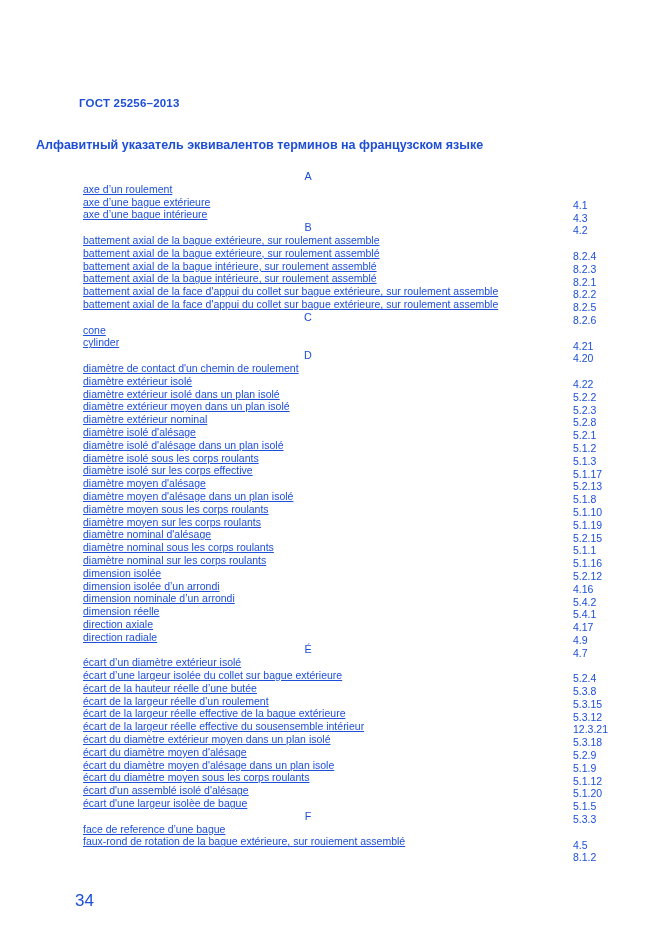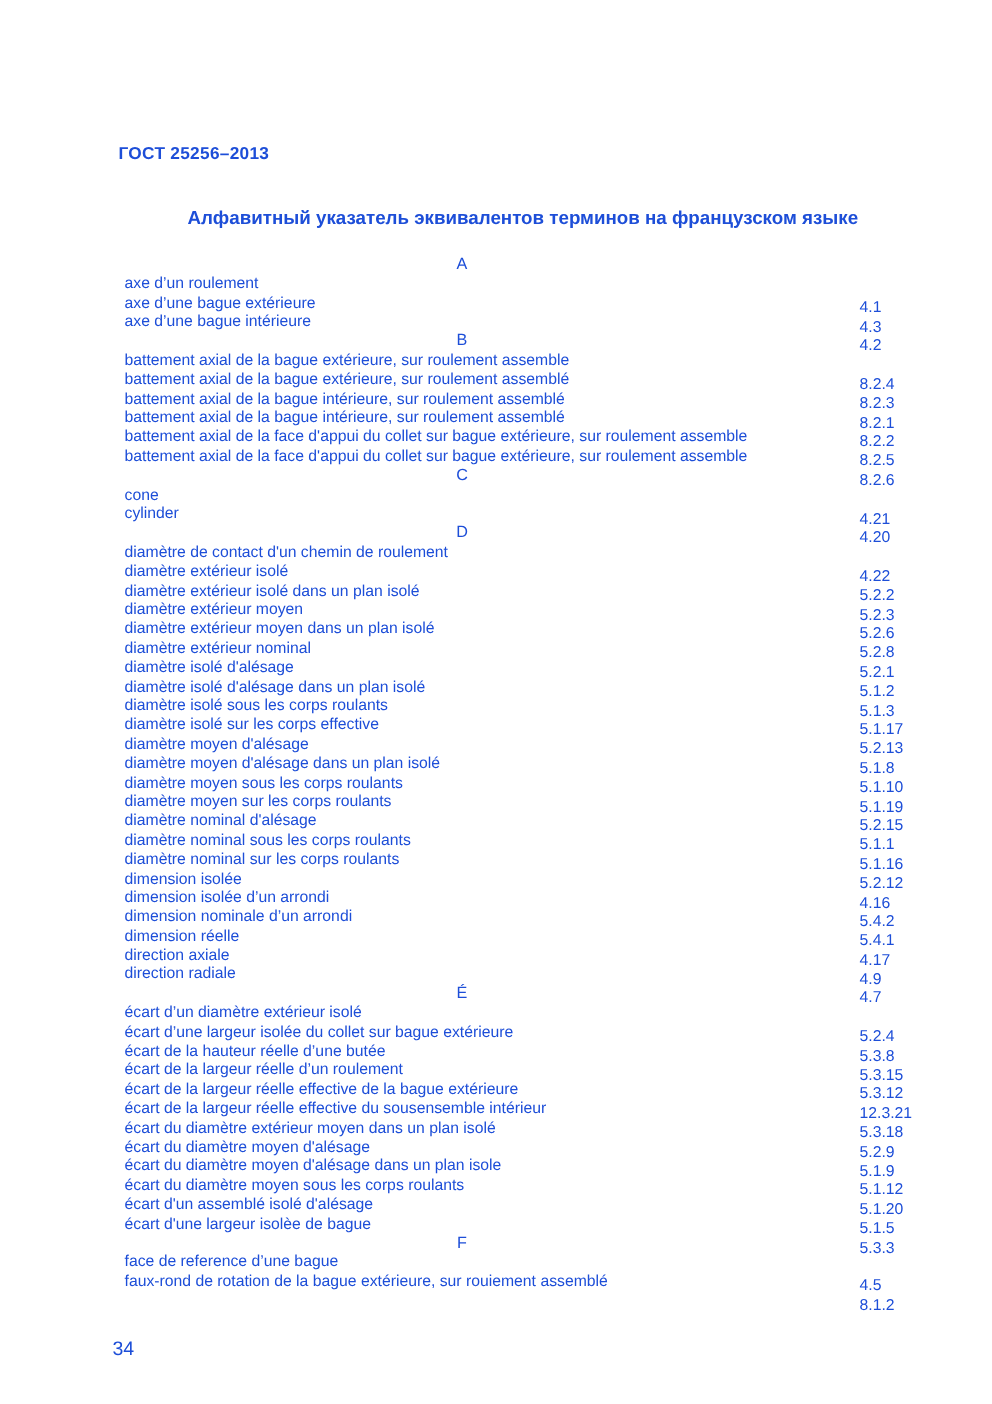--- a/index.html
+++ b/index.html
@@ -20,21 +20,21 @@
     font-size:11.5px;
     font-weight:bold;
     letter-spacing:0.2px;
     white-space:nowrap;
   }
   .doc-title {
     position:absolute;
     left:36px;
     top:102px;
     width:625px;
-    text-align:center;
+    text-align:left;
     font-size:12.5px;
     font-weight:bold;
     white-space:nowrap;
   }
   .index {
     position:absolute;
     left:0;
     top:134px;
     width:661px;
   }
@@ -47,32 +47,33 @@
   .letter-row {
     width:616px;
     text-align:center;
     font-size:10.8px;
   }
   .term {
     position:absolute;
     left:83px;
     top:0;
     white-space:nowrap;
+    text-decoration:underline;
   }
   .ref {
     position:absolute;
     left:573px;
     top:16px;
     white-space:nowrap;
   }
   .page-number {
     position:absolute;
     left:75px;
     top:855px;
-    font-size:13px;
+    font-size:17px;
   }
 </style>
 </head>
 <body>
 
 <div class="page">
   <div class="doc-code">ГОСТ 25256–2013</div>
 
   <div class="doc-title">Алфавитный указатель эквивалентов терминов на французском языке</div>
 
@@ -131,24 +132,20 @@
       </div>
       <div class="row">
         <span class="term">diamètre extérieur isolé</span>
         <span class="ref">5.2.2</span>
       </div>
       <div class="row">
         <span class="term">diamètre extérieur isolé dans un plan isolé</span>
         <span class="ref">5.2.3</span>
       </div>
       <div class="row">
-        <span class="term">diamètre extérieur moyen</span>
-        <span class="ref">5.2.6</span>
-      </div>
-      <div class="row">
         <span class="term">diamètre extérieur moyen dans un plan isolé</span>
         <span class="ref">5.2.8</span>
       </div>
       <div class="row">
         <span class="term">diamètre extérieur nominal</span>
         <span class="ref">5.2.1</span>
       </div>
       <div class="row">
         <span class="term">diamètre isolé d'alésage</span>
         <span class="ref">5.1.2</span>

